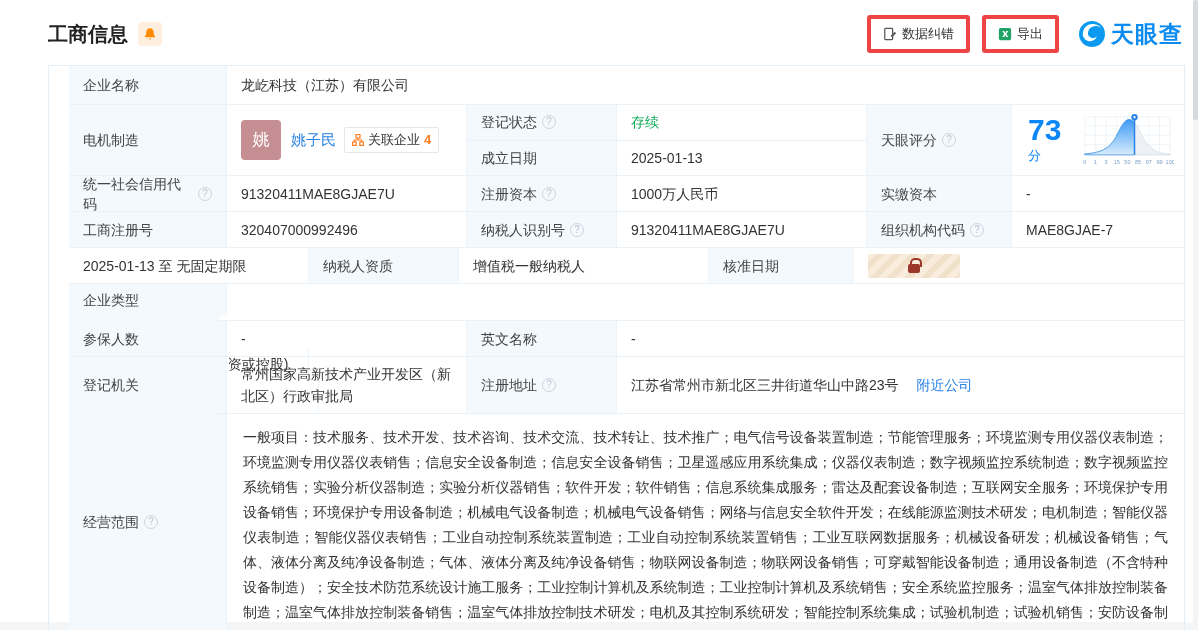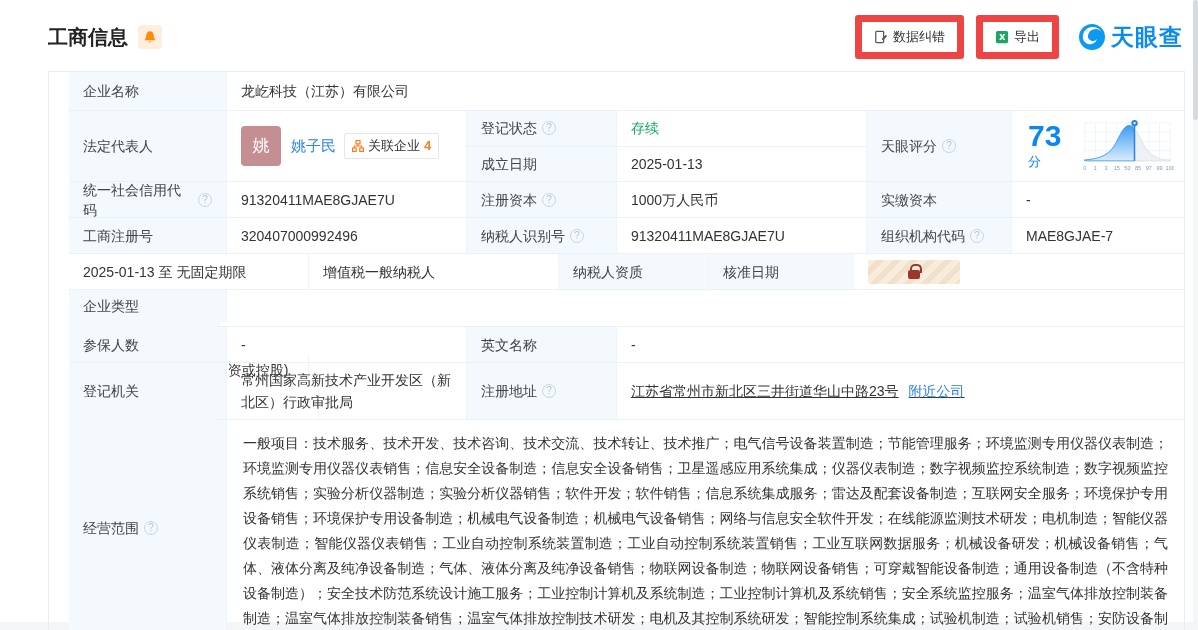--- a/index.html
+++ b/index.html
@@ -6,21 +6,21 @@
   html,body { width:1198px; height:630px; overflow:hidden; background:#f4f5f6; font-family:"Liberation Sans","DejaVu Sans",sans-serif; }
   .card { position:relative; width:1193px; height:622px; background:#fff; }
   .scrollbar { position:absolute; right:-5px; top:0; width:5px; height:120px; background:#d7dadd; border-radius:3px; }
 
   
   .hdr { display:flex; align-items:center; padding:15px 8px 12px 48px; }
   .hdr-title { font-size:20px; font-weight:bold; color:#222; }
   .bell-wrap { width:24px; height:24px; margin-left:10px; background:#fdeedd; border-radius:4px; display:flex; align-items:center; justify-content:center; cursor:pointer; }
   .btn-snapshot { display:flex; align-items:center; gap:5px; margin-left:12px; padding:5px 10px; font-size:13px; color:#2a82e4; background:#f3faff; border:1px solid #bcdcf8; border-radius:3px; cursor:pointer; }
   .hdr-right { margin-left:auto; display:flex; align-items:center; gap:12px; }
-  .btn-plain { display:flex; align-items:center; gap:5px; padding:6px 12px; font-size:13px; color:#333; background:#fff; border:7px solid #ef4444; border-radius:3px; cursor:pointer; }
+  .btn-plain { display:flex; align-items:center; gap:5px; padding:6px 12px; font-size:13px; color:#333; background:#fff; border:4px solid #ef4444; border-radius:3px; cursor:pointer; }
   .logo { display:flex; align-items:center; gap:4px; margin-left:6px; margin-right:2px; }
   .logo-text { font-size:23px; font-weight:bold; color:#0b8bf0; letter-spacing:1px; }
 
   
   .tbl { margin:0 8px 0 48px; border:1px solid #e3eef7;padding-left:20px; }
   .row { display:flex; border-bottom:1px solid #e9f2f9; }
   .row:last-child { border-bottom:none; }
   .cell { padding:6px 14px; font-size:14px; color:#333; display:flex; align-items:center; border-right:1px solid #eef4fa; line-height:20px; }
   .cell:last-child { border-right:none; }
   .lbl { background:#f3f9fd; color:#444; }
@@ -49,21 +49,21 @@
   .score-num { font-size:30px; font-weight:bold; color:#0b86f8; line-height:1; }
   .score-unit { font-size:13px; color:#0b86f8; }
 
   
   .lockbox { width:92px; height:24px; border-radius:2px; display:flex; align-items:center; justify-content:center;
              background:repeating-linear-gradient(135deg,#f8ecdc 0 6px,#f2e1ca 6px 12px); cursor:pointer; }
   .lock { position:relative; width:12px; height:9px; background:#9c382b; border-radius:2px; margin-top:6px; }
   .lock::before { content:""; position:absolute; top:-6px; left:2px; width:8px; height:7px; border:2px solid #9c382b; border-bottom:none; border-radius:5px 5px 0 0; }
 
   .scope-text { font-size:14px; line-height:25px; color:#333; text-align:justify; padding:11px 16px; }
-  .addr-cell { gap:10px;text-decoration:underline; }
+  .addr-cell { gap:18px; }
 </style>
 </head>
 <body>
 
 <div class="card">
   <div class="scrollbar"></div>
 
   <div class="hdr">
     <span class="hdr-title">工商信息</span>
     <span class="bell-wrap">
@@ -99,21 +99,21 @@
   </div>
 
   <div class="tbl">
 
     <div class="row h1">
       <div class="cell lbl w1">企业名称</div>
       <div class="cell wf">龙屹科技（江苏）有限公司</div>
     </div>
 
     <div class="row h2">
-      <div class="cell lbl w1">法定代表人</div>
+      <div class="cell lbl w1">电机制造</div>
       <div class="cell w2">
         <span class="avatar">姚</span>
         <span class="rep-name link">姚子民</span>
         <span class="rel-badge">
           <svg width="12" height="12" viewBox="0 0 12 12">
             <rect x="4" y="0.5" width="4" height="3.4" fill="none" stroke="#ff7d20" stroke-width="1.2"></rect>
             <rect x="0.6" y="8" width="3.6" height="3.4" fill="none" stroke="#ff7d20" stroke-width="1.2"></rect>
             <rect x="7.8" y="8" width="3.6" height="3.4" fill="none" stroke="#ff7d20" stroke-width="1.2"></rect>
             <path d="M6 4v2M2.4 8V6h7.2v2" fill="none" stroke="#ff7d20" stroke-width="1.2"></path>
           </svg>
@@ -211,22 +211,22 @@
       <div class="cell w4">91320411MAE8GJAE7U</div>
       <div class="cell lbl w5">
         <span>组织机构代码</span>
         <span class="help"></span>
       </div>
       <div class="cell wf">MAE8GJAE-7</div>
     </div>
 
     <div class="row h3">
       <div class="cell w2">2025-01-13 至 无固定期限</div>
+      <div class="cell lbl w3">纳税人资质</div>
       <div class="cell w4">增值税一般纳税人</div>
-      <div class="cell lbl w3">纳税人资质</div>
       <div class="cell lbl w5">核准日期</div>
       <div class="cell wf">
         <span class="lockbox">
             <span class="lock"></span>
           </span>
       </div>
     </div>
 
     <div class="row h4">
       <div class="cell lbl w1">企业类型</div>

